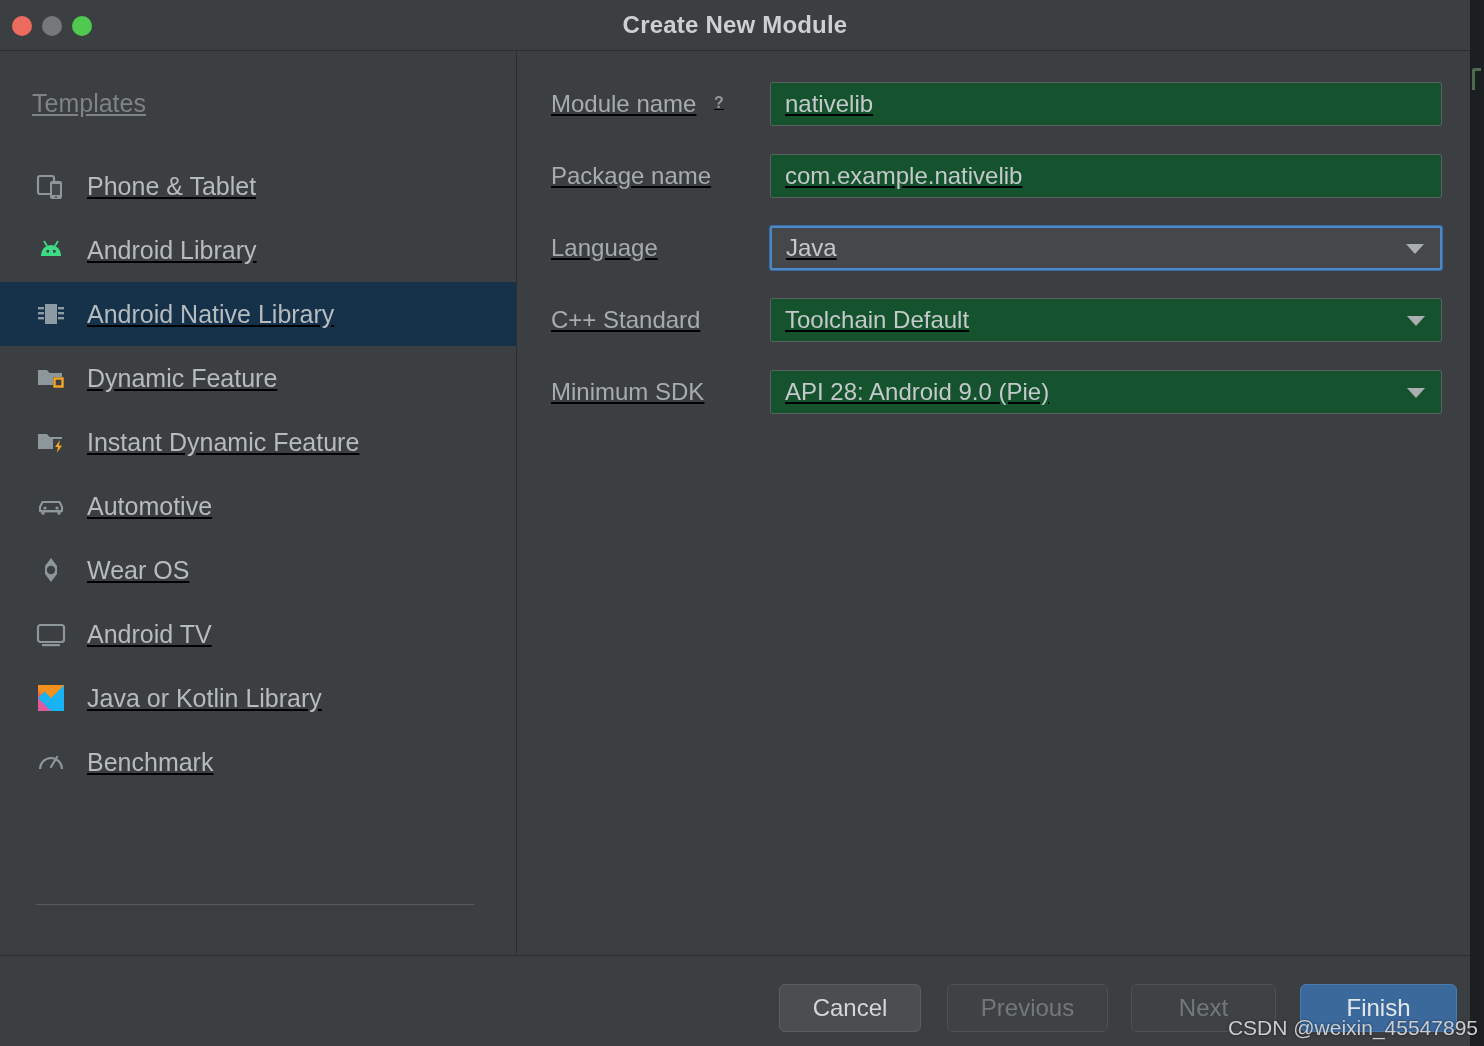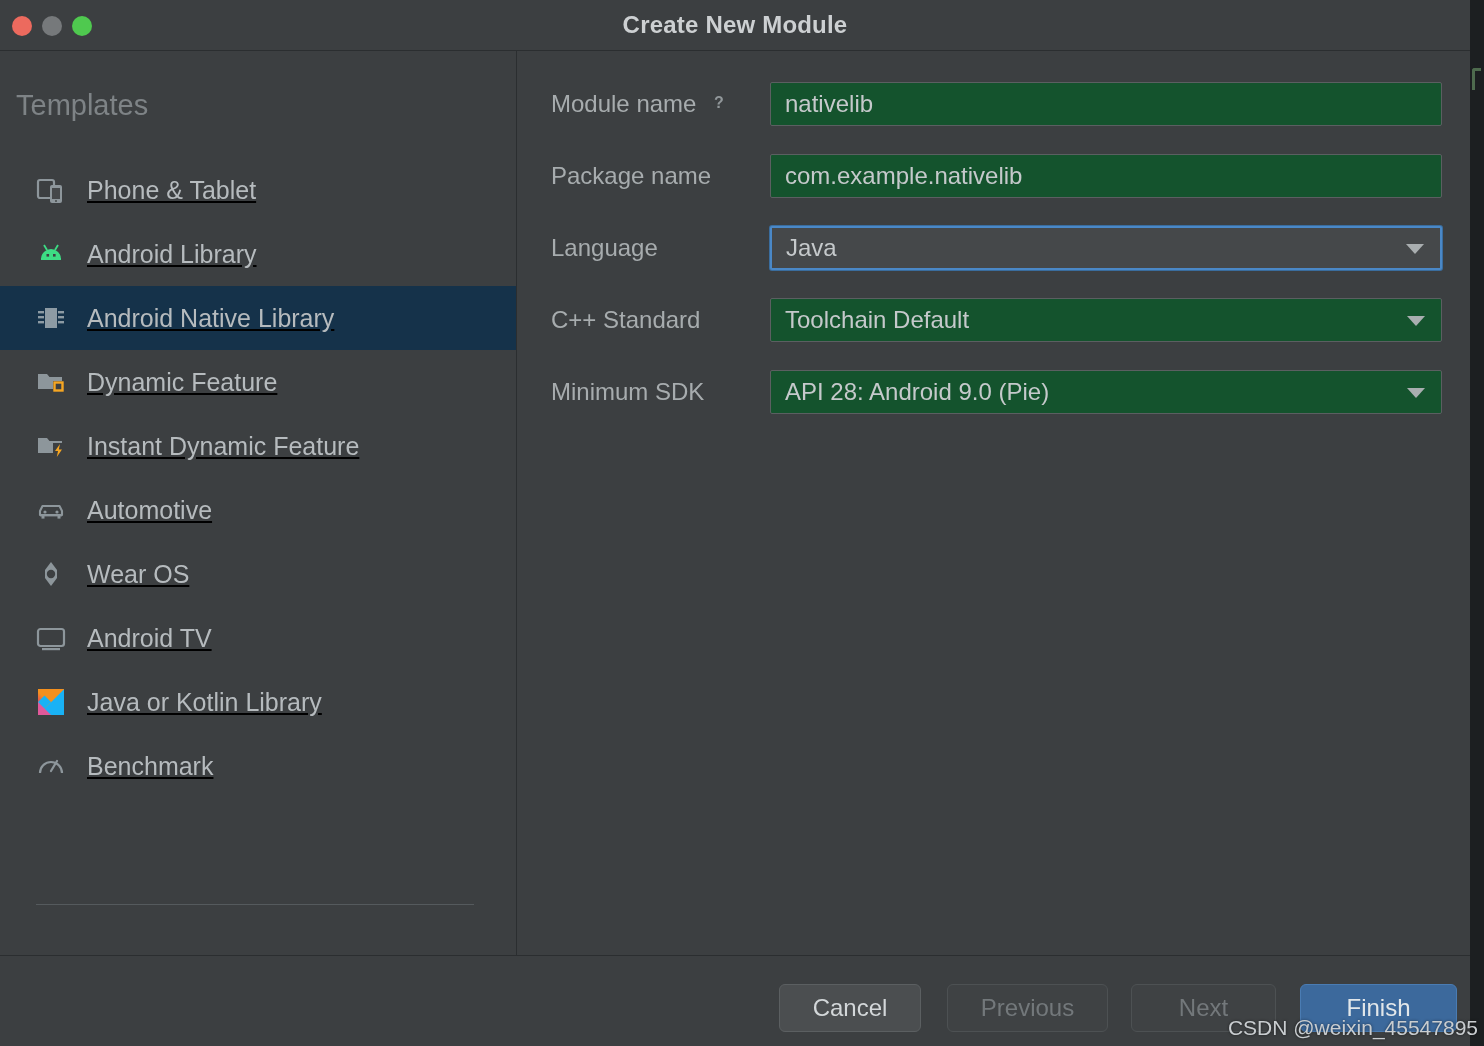--- a/index.html
+++ b/index.html
@@ -56,22 +56,23 @@
   #body { flex: 1 1 auto; display: flex; min-height: 0; }
 
   
   #sidebar {
     width: 517px; flex: 0 0 517px;
     background: #3c3f41;
     border-right: 1px solid #2b2e30;
     position: relative;
   }
   #templates-header {
-    color: #7e8386; font-size: 29px;
-    padding: 38px 0 0 16px;
+    color: #7e8386; font-size: 25px;
+    padding: 38px 0 0 32px;
+    text-decoration: underline;
   }
   #template-list { margin-top: 36px; text-decoration: underline; }
   .tpl-item {
     height: 64px; display: flex; align-items: center;
     padding-left: 36px; gap: 21px; cursor: default;
   }
   .tpl-item.selected { background: #15324a; }
   .tpl-label { color: #b6bbbe; font-size: 25px; white-space: nowrap; }
   .tpl-icon {
     width: 30px; height: 30px; flex: 0 0 30px;
@@ -84,21 +85,21 @@
   #import-row {
     position: absolute; left: 0; top: 893px;
     height: 60px; width: 100%;
     display: flex; align-items: center; padding-left: 36px; gap: 21px;
   }
 
   
   #main { flex: 1 1 auto; background: #3c3f41; position: relative; }
   .form-row {
     position: absolute; left: 0; width: 100%;
-    height: 44px; display: flex; align-items: center;
+    height: 44px; display: flex; align-items: center; text-decoration: underline;
   }
   .form-label {
     width: 253px; flex: 0 0 253px;
     padding-left: 34px;
     color: #a7acae; font-size: 24px;
     display: flex; align-items: center; gap: 10px;
   }
   .help-icon {
     width: 25px; height: 25px; border-radius: 50%;
     border: 2px solid #9197 9a; border-color: #91979a;

